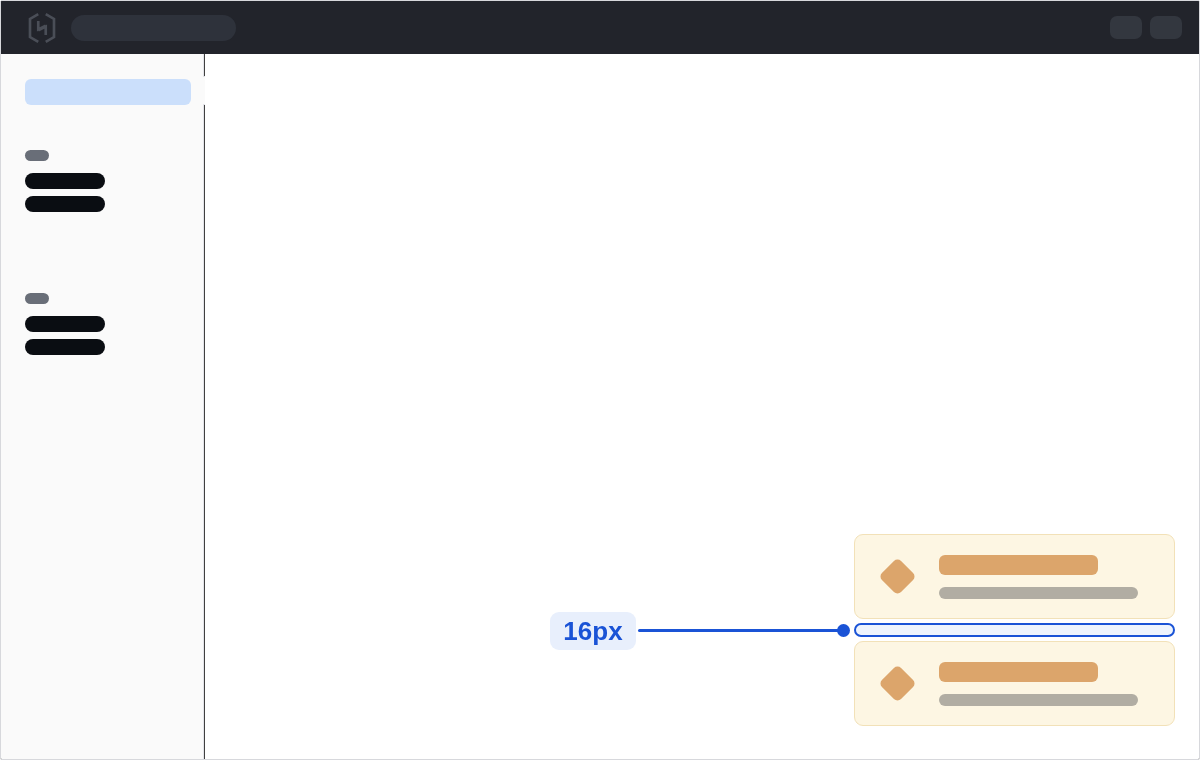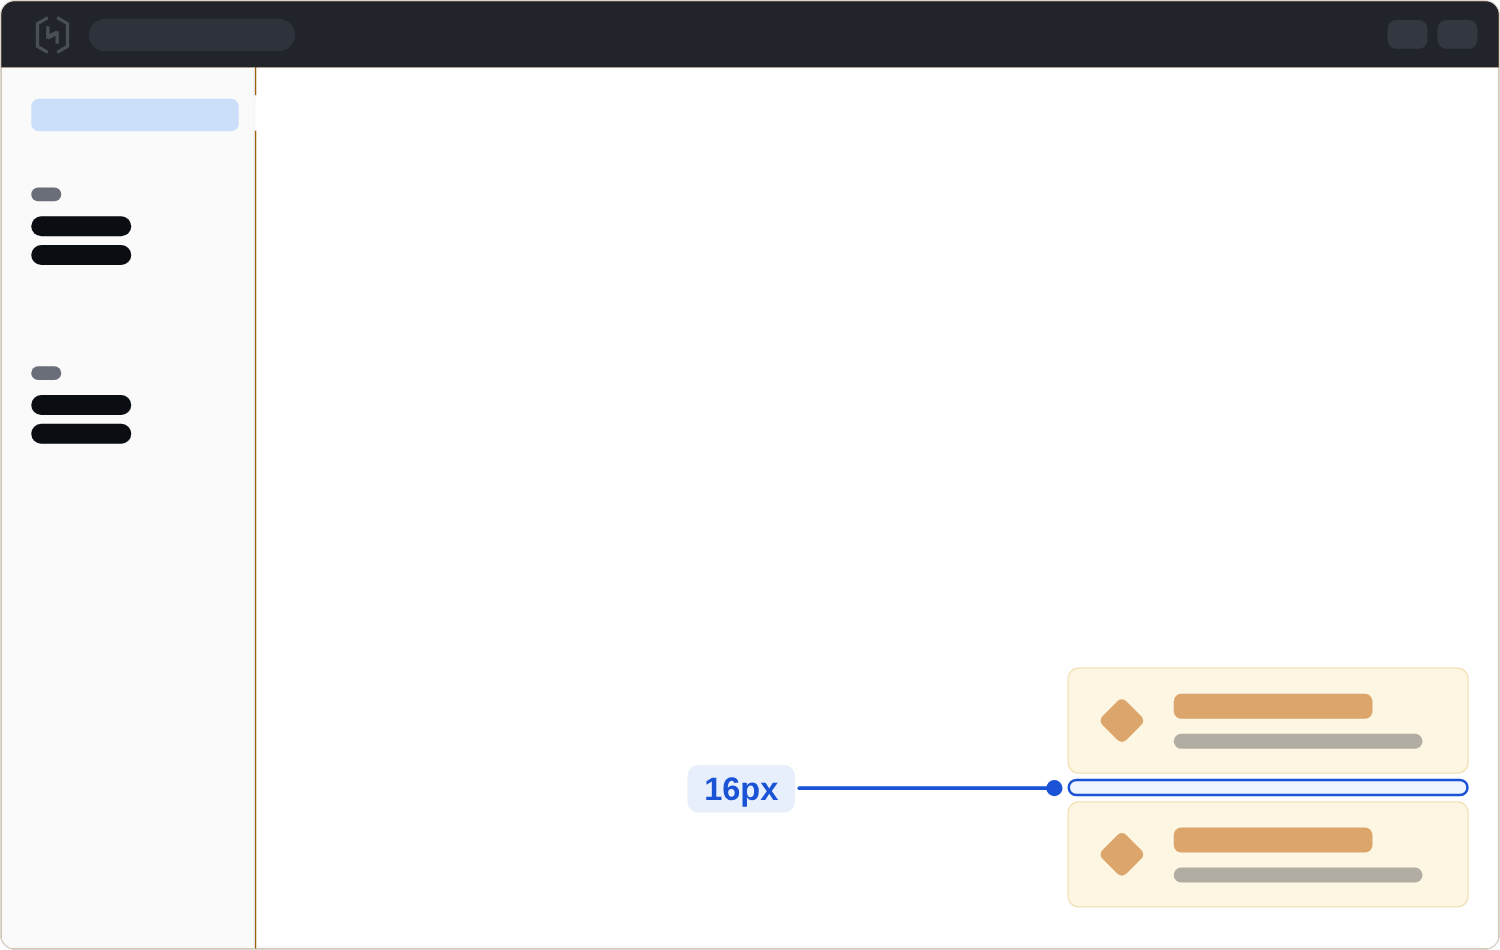--- a/index.html
+++ b/index.html
@@ -17,22 +17,22 @@
     --skeleton-gray:#696e78;
     --card-bg:#fdf6e3;
     --card-border:#f2e1b8;
     --card-accent:#dca56b;
     --card-gray:#b1ada3;
     --window-border:#d7d8dc;
   }
   html,body{margin:0;padding:0;background:#fff;font-family:"Liberation Sans",sans-serif;}
   .window{
     position:relative;width:1198px;height:758px;
-    border:1px solid var(--window-border);border-radius:12px;
-    overflow:hidden;background:#a16207;box-sizing:content-box;
+    border:1px solid var(--window-border);border-radius:2px;
+    overflow:hidden;background:#404040;box-sizing:content-box;
   }
   
   .topnav{
     position:absolute;left:0;top:0;width:100%;height:53px;
     background:var(--topnav-bg);display:flex;align-items:center;
   }
   .logo{width:32px;height:32px;margin-left:25px;flex:0 0 auto;}
   .topnav-search{
     width:165px;height:26px;border-radius:13px;background:var(--topnav-pill);
     margin-left:13px;

